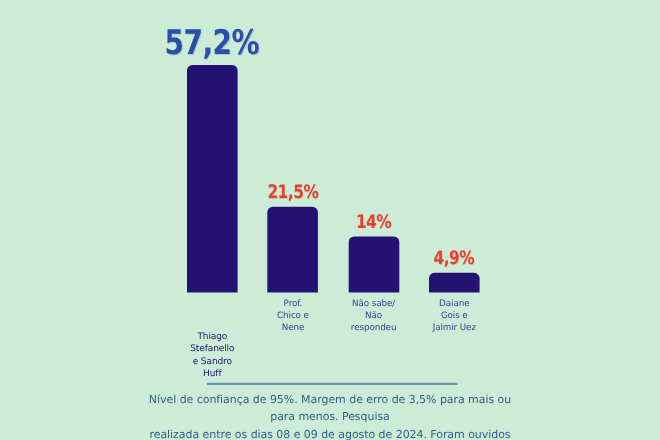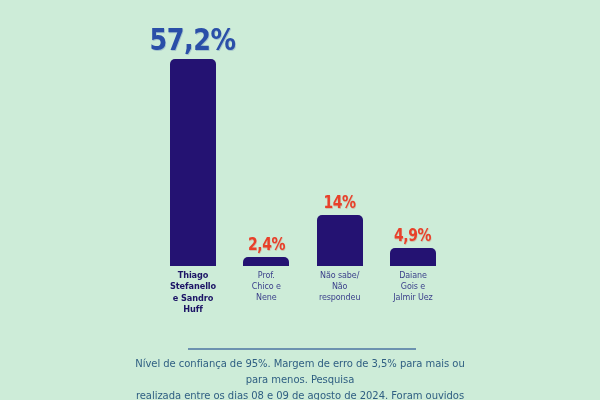--- a/index.html
+++ b/index.html
@@ -96,22 +96,23 @@
     width: 46px;
     text-align: center;
     font-size: 8px;
     line-height: 1.38;
     color: #3a3f8a;
     font-family: "DejaVu Sans", sans-serif;
     letter-spacing: -0.1px;
   }
   .cat-label.lead {
     color: #1d1566;
-    font-weight: bold;
+    font-weight: normal;
     font-size: 8.2px;
+    margin-top: 30px;
   }
 
   
   .divider {
     position: absolute;
     left: 188px;
     top: 348px;
     width: 228px;
     height: 1.5px;
     background: #5b83a8;
@@ -138,25 +139,25 @@
 <div id="poll-infographic">
 
   <div class="chart-area">
     <div class="bars-row">
 
       <div class="bar-col lead">
         <div class="bar-value">57,2%</div>
         <div class="bar-rect" style="height:207px"></div>
       </div>
 
-
       <div class="bar-col minor">
-        <div class="bar-value">2,4%</div>
-        <div class="bar-rect" style="height:9px"></div>
-      </div>
+        <div class="bar-value">21,5%</div>
+        <div class="bar-rect" style="height:78px"></div>
+      </div>
+
 
       <div class="bar-col minor">
         <div class="bar-value">14%</div>
         <div class="bar-rect" style="height:51px"></div>
       </div>
 
       <div class="bar-col minor">
         <div class="bar-value">4,9%</div>
         <div class="bar-rect" style="height: 18px;"></div>
       </div>

